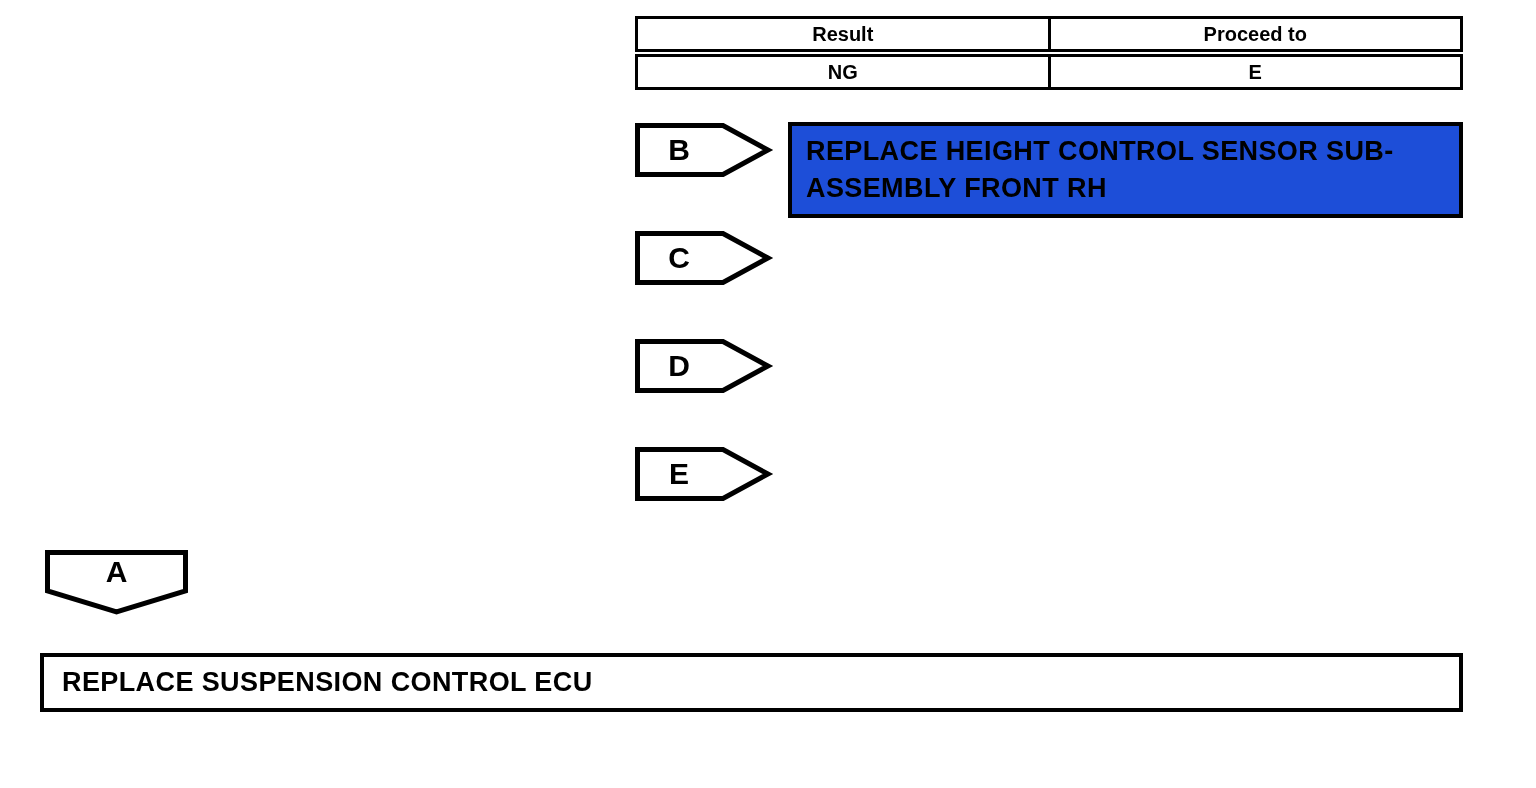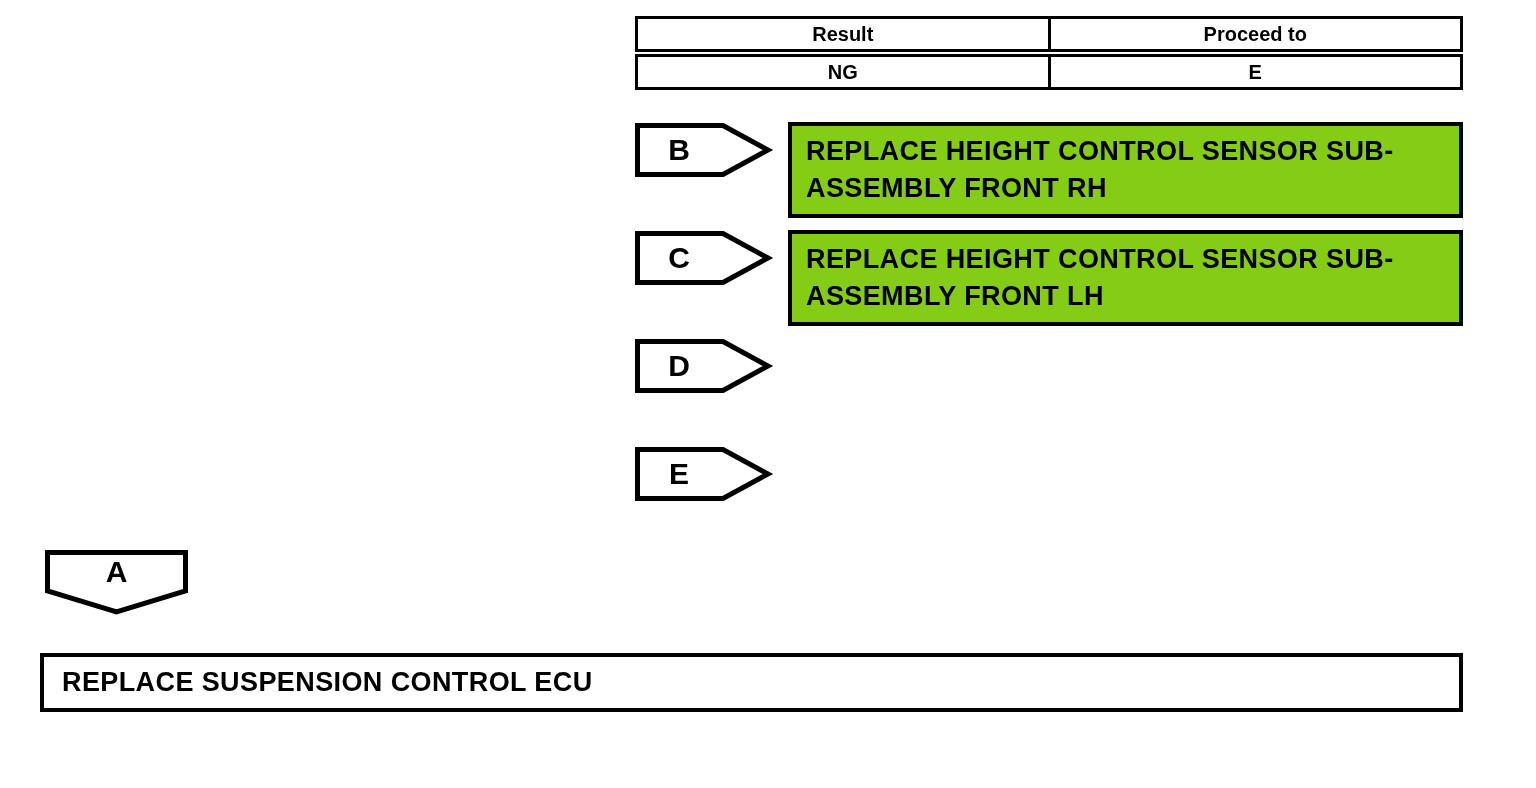--- a/index.html
+++ b/index.html
@@ -66,21 +66,21 @@
     font-size: 30px;
     font-weight: bold;
   }
   .action-box {
     position: absolute;
     left: 788px;
     width: 675px;
     height: 96px;
     border: 4px solid #000000;
     box-sizing: border-box;
-    background: #84cc16;
+    background: #1d4ed8;
     display: flex;
     align-items: center;
     padding: 0 10px 0 14px;
     font-size: 27px;
     font-weight: bold;
     line-height: 1.38;
     letter-spacing: 0.4px;
   }
 
   
@@ -143,23 +143,20 @@
   <div class="action-box" style="top:122px">
     <span>REPLACE HEIGHT CONTROL SENSOR SUB-ASSEMBLY FRONT RH</span>
   </div>
 
   <div class="connector-right" style="top:231px">
     <svg width="140" height="54" viewBox="0 0 140 54">
       <polygon points="2.5,2.5 88,2.5 133,27 88,51.5 2.5,51.5" fill="#ffffff" stroke="#000000" stroke-width="5"></polygon>
     </svg>
     <span class="connector-label">C</span>
   </div>
-  <div class="action-box" style="top:230px">
-    <span>REPLACE HEIGHT CONTROL SENSOR SUB-ASSEMBLY FRONT LH</span>
-  </div>
 
   <div class="connector-right" style="top:339px">
     <svg width="140" height="54" viewBox="0 0 140 54">
       <polygon points="2.5,2.5 88,2.5 133,27 88,51.5 2.5,51.5" fill="#ffffff" stroke="#000000" stroke-width="5"></polygon>
     </svg>
     <span class="connector-label">D</span>
   </div>
 
   <div class="connector-right" style="top:447px">
     <svg width="140" height="54" viewBox="0 0 140 54">

